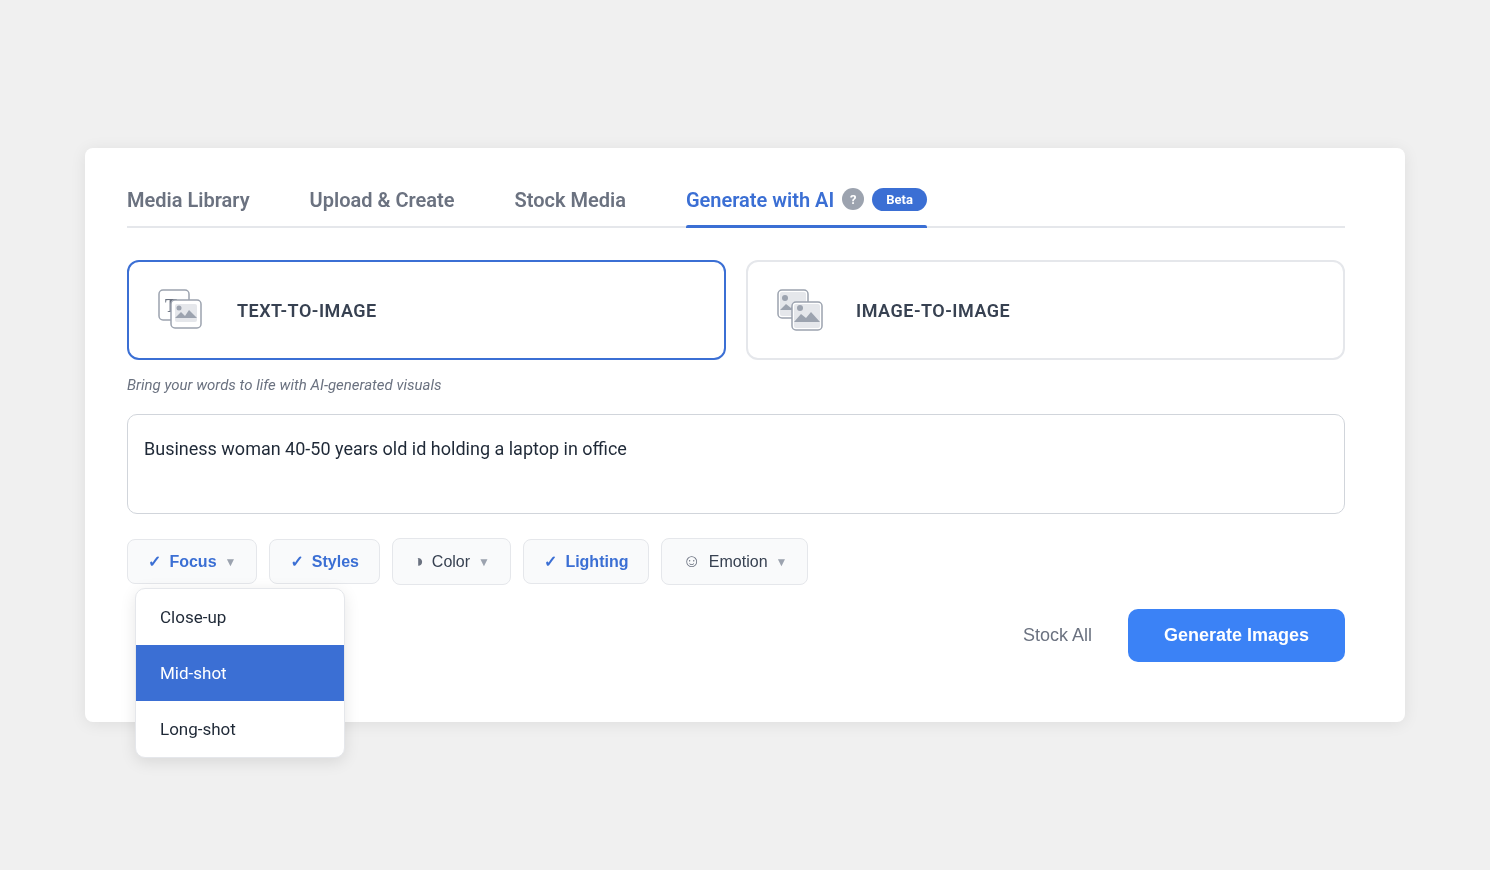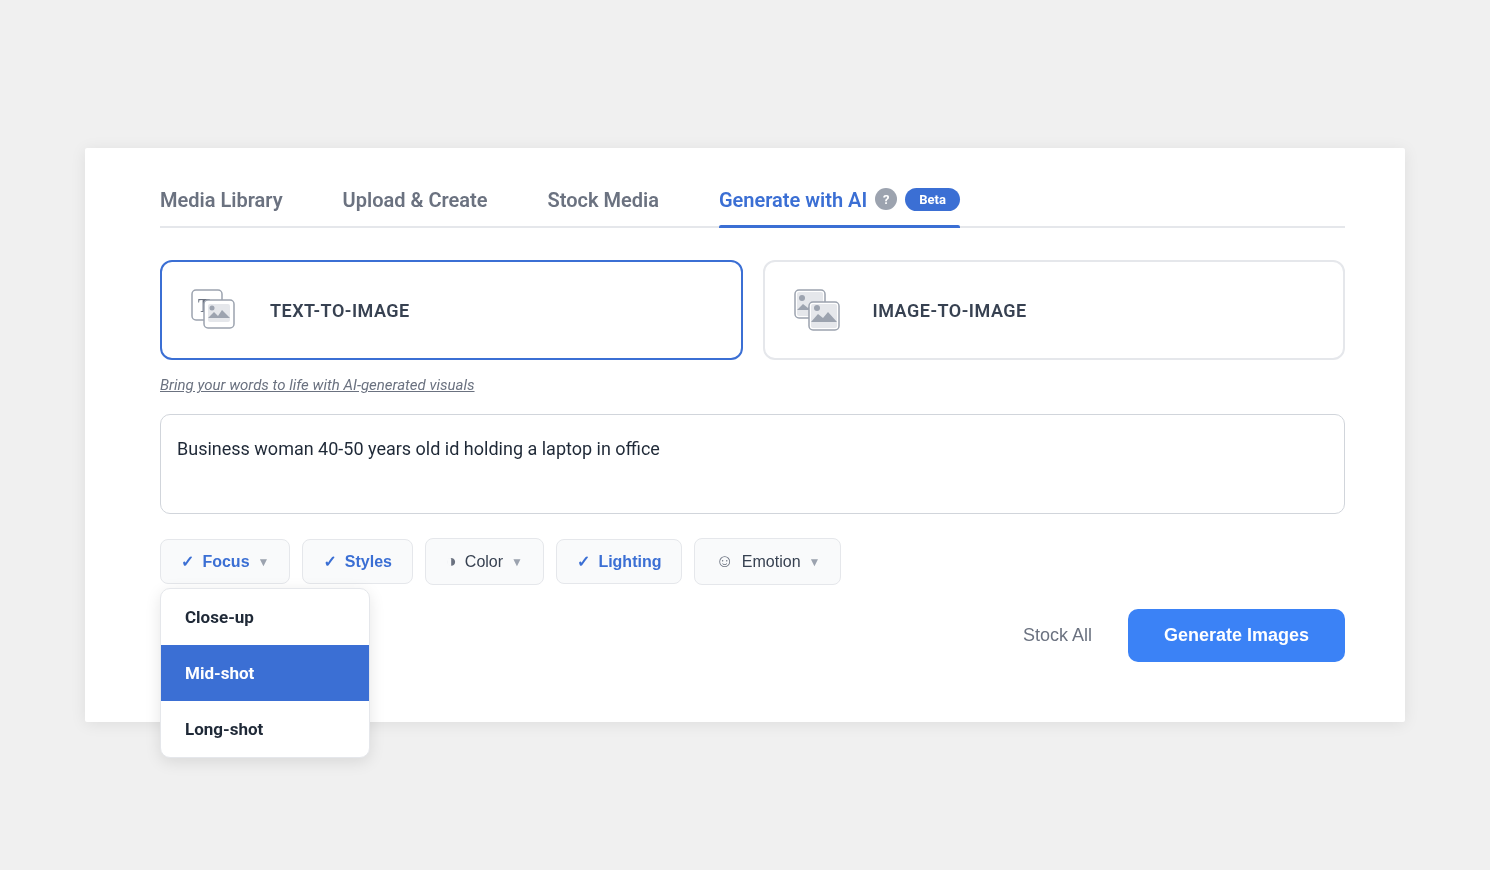--- a/index.html
+++ b/index.html
@@ -9,23 +9,23 @@
       background: #f0f0f0;
       display: flex;
       align-items: center;
       justify-content: center;
       min-height: 870px;
       width: 1490px;
     }
 
     .main-panel {
       background: #ffffff;
-      border-radius: 2px;
+      border-radius: 8px;
       width: 1320px;
-      padding: 40px 60px 60px 75px;
+      padding: 40px 60px 60px 42px;
       box-shadow: 0 2px 16px rgba(0,0,0,0.08);
       position: relative;
     }
 
     
     .tabs {
       display: flex;
       gap: 60px;
       align-items: center;
       border-bottom: 2px solid #e5e7eb;
@@ -130,21 +130,20 @@
       color: #374151;
       letter-spacing: 0.5px;
     }
 
     
     .subtitle {
       font-size: 15px;
       color: #6b7280;
       font-style: italic;
       margin-bottom: 20px;
-      text-decoration: underline;
     }
 
     
     .prompt-textarea {
       width: 100%;
       border: 1.5px solid #d1d5db;
       border-radius: 10px;
       padding: 20px 16px;
       font-size: 18px;
       color: #1f2937;
@@ -227,29 +226,28 @@
       padding: 16px 36px;
       border: none;
       border-radius: 10px;
       cursor: pointer;
     }
 
     
     .dropdown-menu {
       position: absolute;
       top: calc(100% + 4px);
-      left: 0;
+      left: 8px;
       background: white;
       border: 1.5px solid #e5e7eb;
       border-radius: 10px;
       width: 210px;
       z-index: 100;
       box-shadow: 0 4px 16px rgba(0,0,0,0.10);
       overflow: hidden;
-      font-weight: bold;
     }
 
     .dropdown-item {
       padding: 18px 24px;
       font-size: 17px;
       color: #1f2937;
       cursor: pointer;
     }
 
     .dropdown-item.selected {

